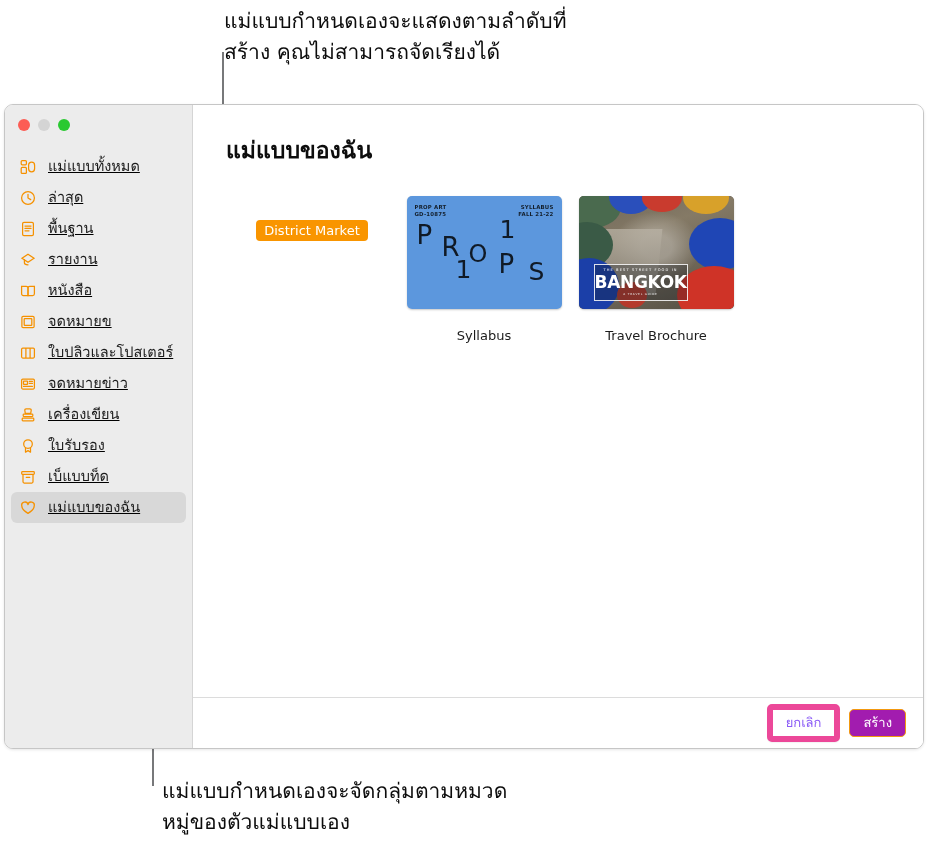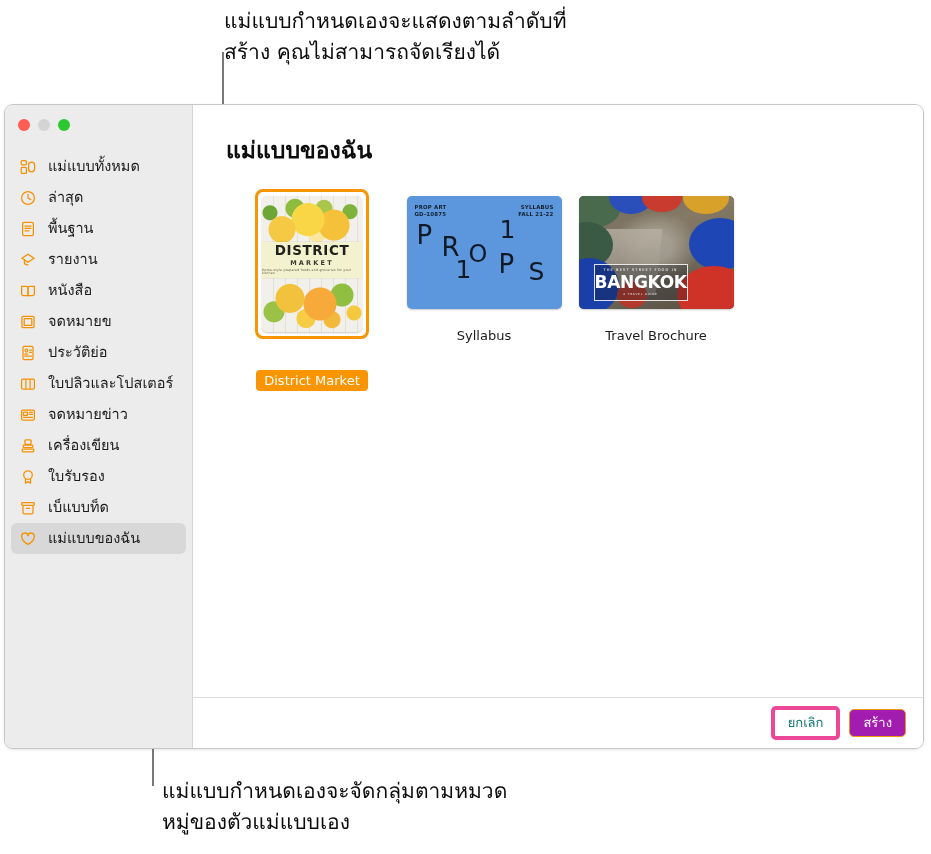--- a/index.html
+++ b/index.html
@@ -54,20 +54,21 @@
 
   
   #sidebar {
     width: 188px;
     background: #ececec;
     border-right: 1px solid #d5d5d5;
     flex: 0 0 188px;
     position: relative;
     padding-top: 0;
     box-sizing: border-box;
+    text-decoration: underline;
   }
   #traffic-lights {
     height: 40px;
     display: flex;
     align-items: center;
     padding-left: 13px;
     gap: 8px;
   }
   .dot {
     width: 12px; height: 12px;
@@ -345,22 +346,22 @@
     font-size: 13px;
     font-family: "DejaVu Sans", "Liberation Sans", sans-serif;
     padding: 4px 13px 5px 13px;
     border-radius: 5px;
     line-height: 1.35;
     cursor: default;
     white-space: nowrap;
   }
   .btn-cancel {
     background: #ffffff;
-    border: 4px solid #ec4899;
-    color: #0f766e;
+    border: 6px solid #ec4899;
+    color: #8b5cf6;
     box-shadow: 0 1px 1px rgba(0,0,0,0.05);
   }
   .btn-create {
     background: #a21caf;
     border: 1px solid #f2990f;
     color: #ffffff;
   }
 </style>
 </head>
 <body>
@@ -442,30 +443,20 @@
       <div class="side-item">
         <span class="side-icon">
           <svg width="16" height="16" viewBox="0 0 16 16" fill="none" stroke="currentColor" stroke-width="1.25">
             <rect x="1.9" y="2.4" width="12.2" height="11.2" rx="1.2"></rect>
             <rect x="4.2" y="4.7" width="7.6" height="6.6" rx="0.6"></rect>
           </svg>
         </span>
         <span class="side-label">จดหมายข</span>
       </div>
 
-      <div class="side-item">
-        <span class="side-icon">
-          <svg width="16" height="16" viewBox="0 0 16 16" fill="none" stroke="currentColor" stroke-width="1.25">
-            <rect x="3" y="1.4" width="10" height="13.2" rx="1.2"></rect>
-            <circle cx="6.4" cy="5.6" r="1.4"></circle>
-            <path d="M4.8 9.2h2.8M9.6 5.2h1.8M9.6 7.4h1.8M4.8 11.2h6.6" stroke-linecap="round"></path>
-          </svg>
-        </span>
-        <span class="side-label">ประวัติย่อ</span>
-      </div>
 
       <div class="side-item">
         <span class="side-icon">
           <svg width="16" height="16" viewBox="0 0 16 16" fill="none" stroke="currentColor" stroke-width="1.25">
             <rect x="1.6" y="3" width="12.8" height="10" rx="1.2"></rect>
             <path d="M5.9 3v10M10.1 3v10"></path>
           </svg>
         </span>
         <span class="side-label">ใบปลิวและโปสเตอร์</span>
       </div>
@@ -526,34 +517,20 @@
   </div>
 
   <div id="content">
 
     <div id="content-scroll">
       <div id="section-title">แม่แบบของฉัน</div>
 
       <div id="grid">
 
         <div class="tile selected">
-          <div class="thumb-frame">
-            <div class="thumb">
-              <div class="poster">
-                <div class="wood"></div>
-                <div class="fruit-top"></div>
-                <div class="fruit-bottom"></div>
-                <div class="band">
-                  <div class="t1">DISTRICT</div>
-                  <div class="t2">MARKET</div>
-                  <div class="t3">Home-style prepared foods and groceries for your kitchen</div>
-                </div>
-              </div>
-            </div>
-          </div>
           <div class="tile-label">District Market</div>
         </div>
 
         <div class="tile">
           <div class="thumb-frame">
             <div class="thumb">
               <div class="syllabus">
                 <div class="syl-corner left">PROP ART
 GD-10875</div>
                 <div class="syl-corner right">SYLLABUS

